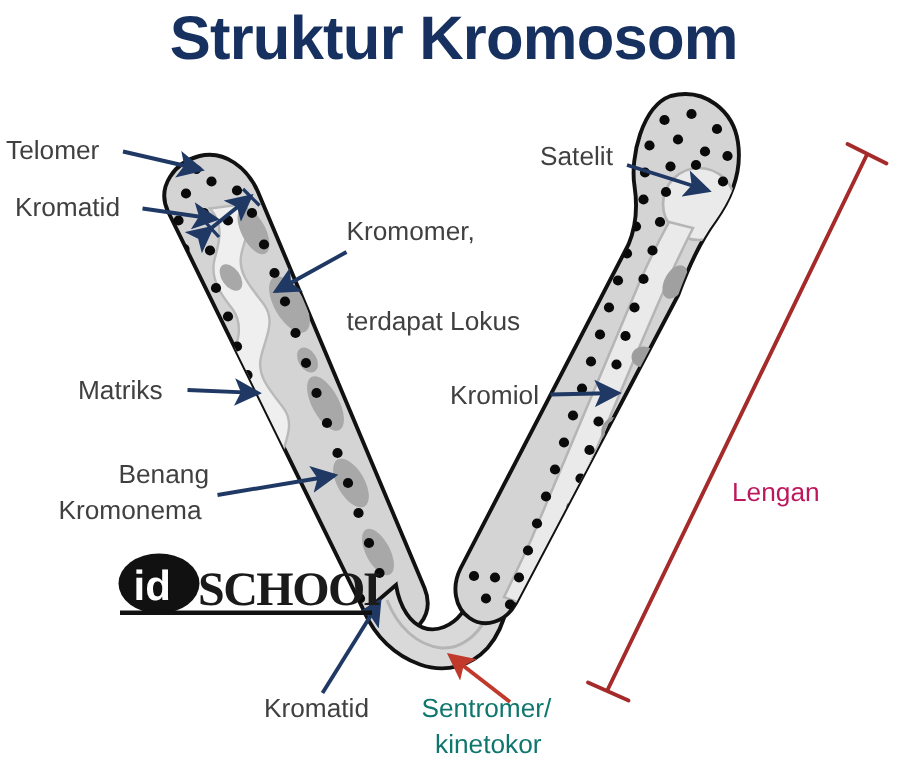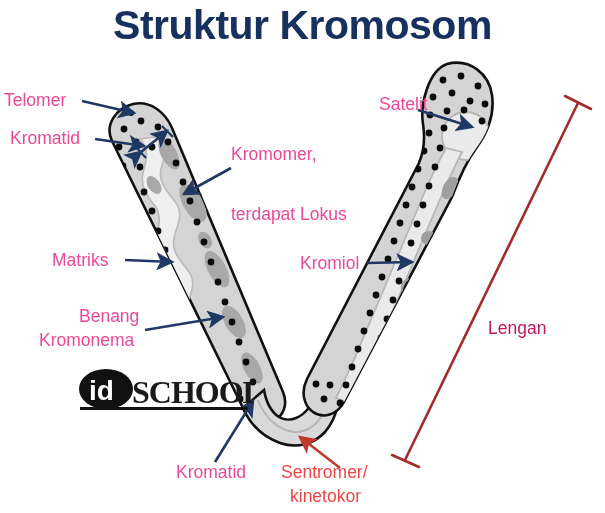--- a/index.html
+++ b/index.html
@@ -33,27 +33,27 @@
     font-size: 41px;
     font-weight: bold;
     color: #16305f;
     letter-spacing: -0.5px;
     font-family: "Liberation Sans", sans-serif;
     white-space: nowrap;
   }
   .lbl {
     position: absolute;
     font-size: 17.5px;
-    color: #ec4899;
+    color: #404040;
     font-family: "Liberation Sans", sans-serif;
     line-height: 1.22;
     white-space: nowrap;
   }
   .lbl.red {
-    color: #ef4444;
+    color: #0f766e;
   }
   .lbl.red2 {
     color: #be185d;
   }
   .wm {
     position: absolute;
     left: 78px;
     top: 366px;
     width: 175px;
     height: 46px;
@@ -306,21 +306,21 @@
   <div class="lbl" style="left:10px; top:128px;">Kromatid</div>
 
   <div class="lbl" style="left:231px; top:144px;">Kromomer,</div>
   <div class="lbl" style="left:231px; top:169px;margin-top:35px;">terdapat Lokus</div>
 
   <div class="lbl" style="left:52px; top:250px;">Matriks</div>
 
   <div class="lbl" style="left:79px; top:306px;">Benang</div>
   <div class="lbl" style="left:39px; top:330px;">Kromonema</div>
 
-  <div class="lbl" style="left:379px; top:94px;">Satelit</div>
+  <div class="lbl" style="left:360px; top:94px;">Satelit</div>
 
   <div class="lbl" style="left:300px; top:253px;">Kromiol</div>
 
   <div class="lbl" style="left:176px; top:462px;">Kromatid</div>
 
   <div class="lbl red" style="left:281px; top:462px;">Sentromer/</div>
   <div class="lbl red" style="left:290px; top:486px;">kinetokor</div>
 
   <div class="lbl red2" style="left:488px; top:318px;">Lengan</div>
 

